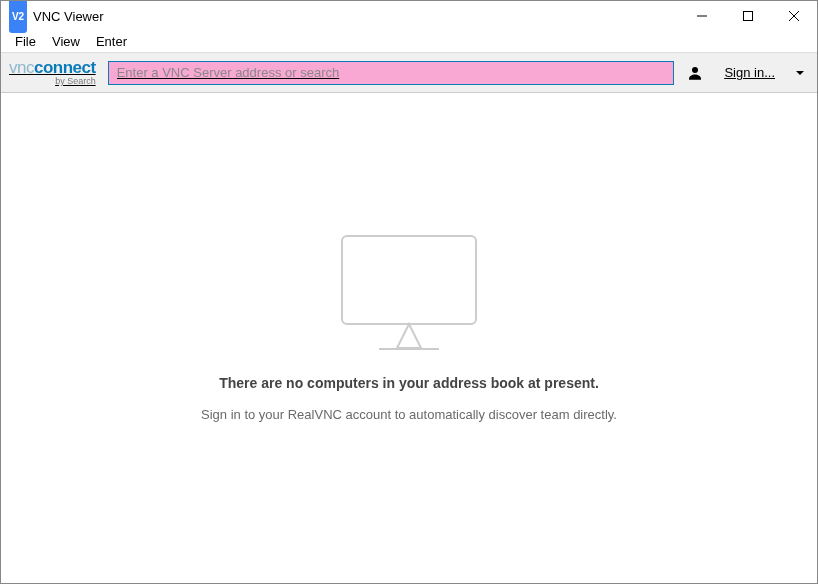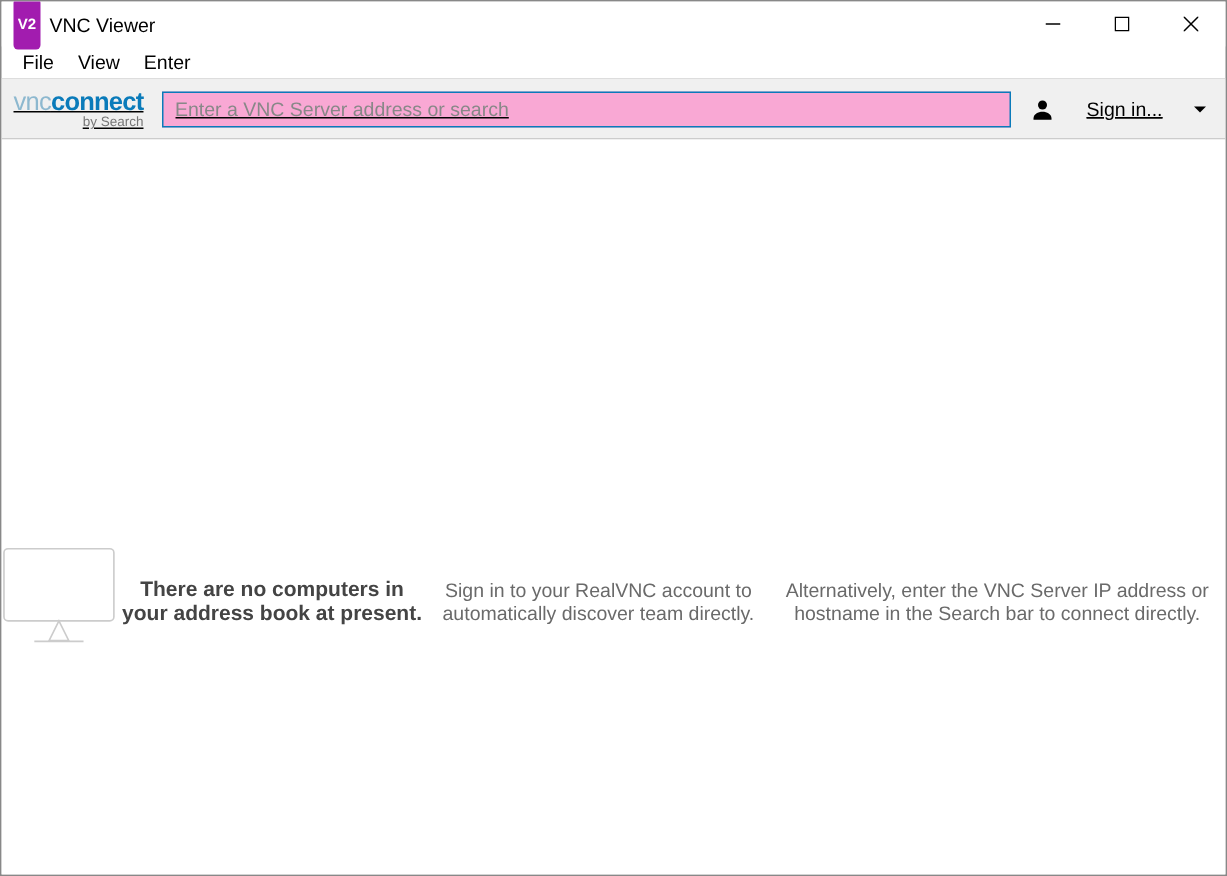--- a/index.html
+++ b/index.html
@@ -18,21 +18,21 @@
     .titlebar {
       height: 30px;
       background: #fff;
       display: flex;
       align-items: center;
       padding: 0 0 0 8px;
     }
     .app-icon {
       width: 18px;
       height: 34px;
-      background: #a21caf;
+      background: #3b82f6;
       border-radius: 3px;
       display: flex;
       align-items: center;
       justify-content: center;
       color: #fff;
       font-size: 10px;
       font-weight: bold;
       margin-right: 6px;
     }
     .title-text { font-size: 13px; color: #000; }
@@ -111,21 +111,21 @@
     }
     .user-icon { width: 18px; height: 18px; }
     .signin-label { text-decoration: underline; font-size: 13px; }
     .dropdown-caret { width: 10px; height: 10px; }
 
     
     .main {
       flex: 1;
       background: #fff;
       display: flex;
-      flex-direction: row;
+      flex-direction: column;
       align-items: center;
       justify-content: flex-start;
       padding-top: 140px;
       text-align: center;
     }
     .monitor-icon { margin-bottom: 22px; }
     .empty-heading {
       font-size: 14px;
       font-weight: 600;
       color: #444;
@@ -190,14 +190,13 @@
 </div>
 
 <div class="main">
   <svg class="monitor-icon" width="140" height="120" viewBox="0 0 140 120">
     <rect x="3" y="3" width="134" height="88" rx="5" ry="5" fill="none" stroke="#ccc" stroke-width="2"></rect>
     <path d="M70 91 L58 115 L82 115 Z" fill="none" stroke="#ccc" stroke-width="2"></path>
     <line x1="40" y1="116" x2="100" y2="116" stroke="#ccc" stroke-width="2"></line>
   </svg>
   <div class="empty-heading">There are no computers in your address book at present.</div>
   <div class="empty-text">Sign in to your RealVNC account to automatically discover team directly.</div>
-  <div class="empty-text">Alternatively, enter the VNC Server IP address or hostname in the Search bar to connect directly.</div>
 </div>
 
 </body></html>

